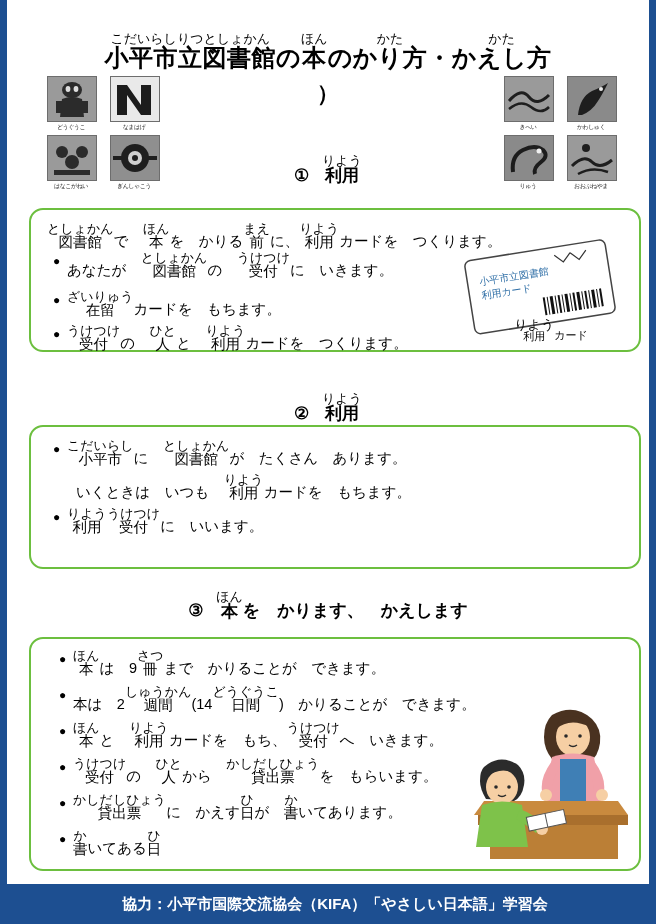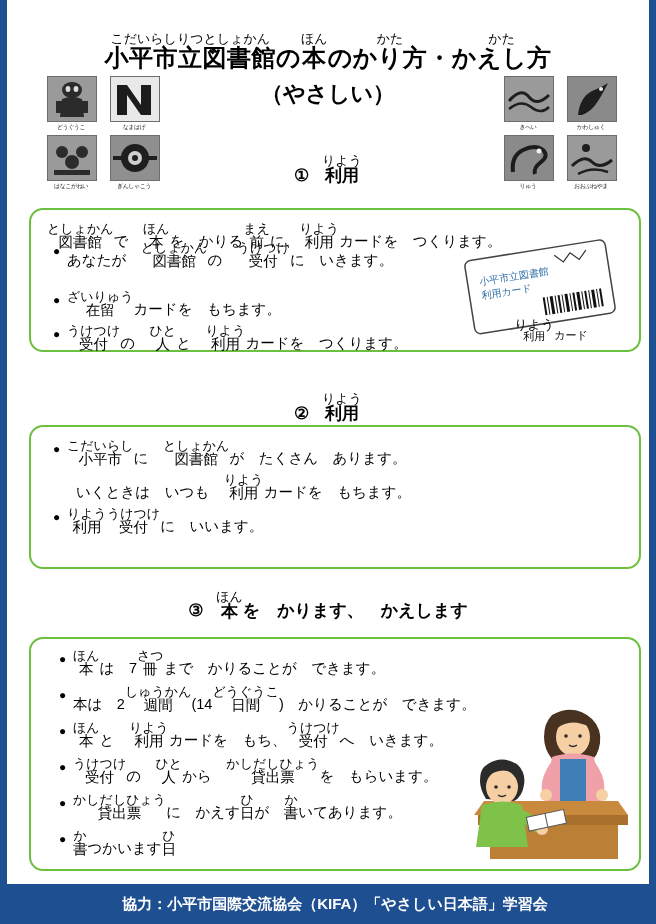--- a/index.html
+++ b/index.html
@@ -126,21 +126,21 @@
     white-space: nowrap;
   }
   .bullet {
     display: inline-block;
     width: 14px;
     font-size: 12px;
     vertical-align: top;
   }
 
   .b1l1 { position: absolute; left: 16px; top: 14px; }
-  .b1l2 { position: absolute; left: 22px; top: 33px; }
+  .b1l2 { position: absolute; left: 22px; top: 43px; }
   .b1l3 { position: absolute; left: 22px; top: 82px; }
   .b1l4 { position: absolute; left: 22px; top: 116px; }
 
   .b2l1 { position: absolute; left: 22px; top: 14px; }
   .b2l2 { position: absolute; left: 45px; top: 48px; }
   .b2l3 { position: absolute; left: 22px; top: 82px; }
   .b2l4 { position: absolute; left: 45px; top: 116px; }
 
   .b3l1 { position: absolute; left: 28px; top: 12px; }
   .b3l2 { position: absolute; left: 28px; top: 48px; }
@@ -199,21 +199,21 @@
 
 <div class="page">
 
   <div class="header">
 
     <div class="title-block">
       <div class="title-main">
         <span class="rb"><span class="rt">こだいらしりつとしょかん</span><span class="rbase">小平市立図書館</span></span><span class="rbase" style="display:inline-block">の</span><span class="rb"><span class="rt">ほん</span><span class="rbase">本</span></span><span style="display:inline-block">の</span><span class="rb"><span class="rt">かた</span><span class="rbase">かり方</span></span><span style="display:inline-block">・</span><span class="rb"><span class="rt">かた</span><span class="rbase">かえし方</span></span>
       </div>
       <div class="title-sub">
-        <span style="display:inline-block">（やさしい</span><span style="display:inline-block">）</span>
+        <span style="display:inline-block">）</span>
       </div>
     </div>
 
     <div class="stamp s1">
       <div class="img">
         <svg width="48" height="44" viewBox="0 0 48 44">
           <rect width="48" height="44" fill="#9a9a9a"></rect>
           <ellipse cx="24" cy="13" rx="10" ry="8" fill="#2b2b2b"></ellipse>
           <ellipse cx="20" cy="12" rx="2.4" ry="3" fill="#ddd"></ellipse>
           <ellipse cx="28" cy="12" rx="2.4" ry="3" fill="#ddd"></ellipse>
@@ -389,41 +389,41 @@
   </div>
 
   <div class="section-heading h3pos">
     <span>③</span>
     <span style="display:inline-block;width:8px"></span><span class="rb"><span class="rt">ほん</span><span class="rbase">本</span></span><span style="display:inline-block">を　かります、　かえします</span>
   </div>
 
   <div class="box box3">
 
     <div class="line b3l1">
-      <span class="bullet">●</span><span class="rb"><span class="rt">ほん</span><span class="rbase">本</span></span><span>は　7</span><span class="rb"><span class="rt">さつ</span><span class="rbase">冊</span></span><span>まで　かりることが　できます。</span>
+      <span class="bullet">●</span><span class="rb"><span class="rt">ほん</span><span class="rbase">本</span></span><span>は　9</span><span class="rb"><span class="rt">さつ</span><span class="rbase">冊</span></span><span>まで　かりることが　できます。</span>
     </div>
 
     <div class="line b3l2">
       <span class="bullet">●</span><span>本は　2</span><span class="rb"><span class="rt">しゅうかん</span><span class="rbase">週間</span></span><span>(14</span><span class="rb"><span class="rt">どうぐうこ</span><span class="rbase">日間</span></span><span>)　かりることが　できます。</span>
     </div>
 
     <div class="line b3l3">
       <span class="bullet">●</span><span class="rb"><span class="rt">ほん</span><span class="rbase">本</span></span><span>と　</span><span class="rb"><span class="rt">りよう</span><span class="rbase">利用</span></span><span>カードを　もち、</span><span class="rb"><span class="rt">うけつけ</span><span class="rbase">受付</span></span><span>へ　いきます。</span>
     </div>
 
     <div class="line b3l4">
       <span class="bullet">●</span><span class="rb"><span class="rt">うけつけ</span><span class="rbase">受付</span></span><span>の　</span><span class="rb"><span class="rt">ひと</span><span class="rbase">人</span></span><span>から　</span><span class="rb"><span class="rt">かしだしひょう</span><span class="rbase">貸出票</span></span><span>を　もらいます。</span>
     </div>
 
     <div class="line b3l5">
       <span class="bullet">●</span><span class="rb"><span class="rt">かしだしひょう</span><span class="rbase">貸出票</span></span><span>に　かえす</span><span class="rb"><span class="rt">ひ</span><span class="rbase">日</span></span><span>が　</span><span class="rb"><span class="rt">か</span><span class="rbase">書</span></span><span>いてあります。</span>
     </div>
 
     <div class="line b3l6">
-      <span class="bullet">●</span><span class="rb"><span class="rt">か</span><span class="rbase">書</span></span><span>つかいます</span><span class="rb"><span class="rt">ひ</span><span class="rbase">日</span></span>
+      <span class="bullet">●</span><span class="rb"><span class="rt">か</span><span class="rbase">書</span></span><span>いてある</span><span class="rb"><span class="rt">ひ</span><span class="rbase">日</span></span>
     </div>
 
     <div class="counter-illu">
       <svg width="180" height="165" viewBox="0 0 180 165">
 
         <g>
 
           <path d="M96 14 q22 -12 40 4 q10 10 8 24 q-2 14 -10 18 l-38 -2 q-8 -10 -8 -22 q0 -14 8 -22 z" fill="#4a3220"></path>
 
           <ellipse cx="117" cy="36" rx="17" ry="19" fill="#f6cfa4"></ellipse>

